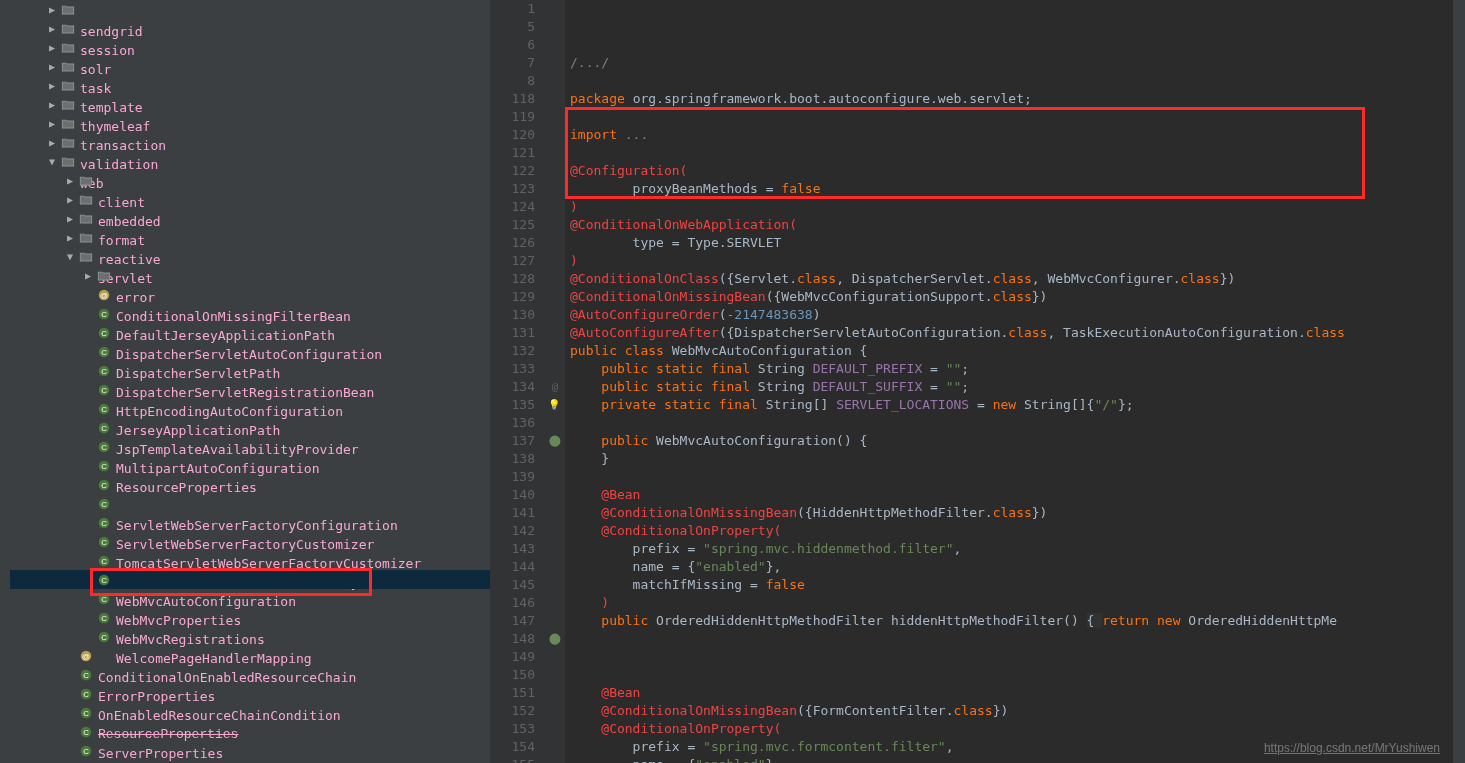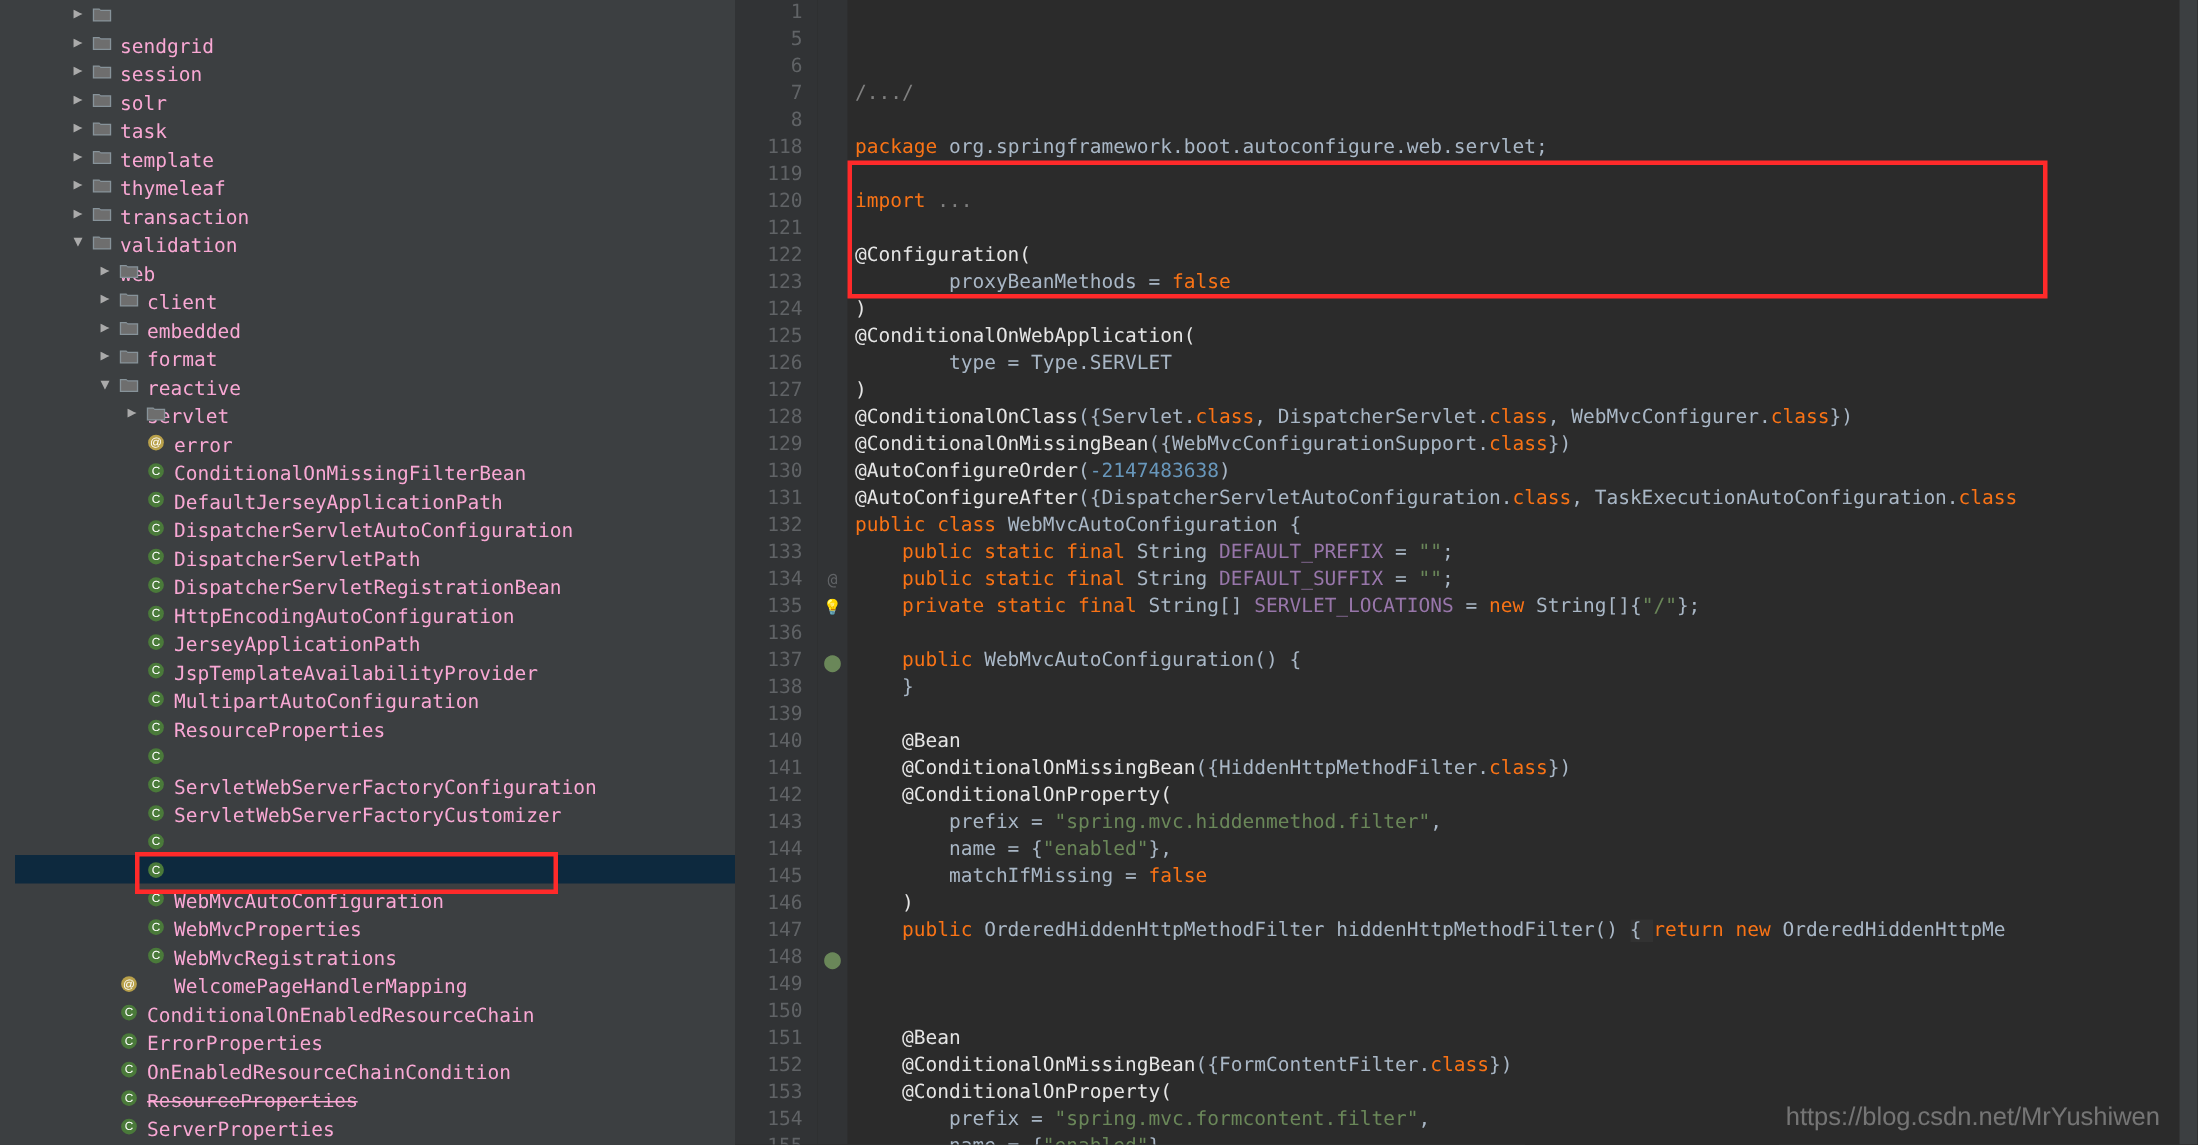--- a/index.html
+++ b/index.html
@@ -16,26 +16,26 @@
 .node-label { color: #f9a8d4; margin-top: 44px; }
 .node-label.strike { text-decoration: line-through; font-family: Liberation Mono, monospace; }
 .editor { flex: 1; background: #2b2b2b; display: flex; flex-direction: column; position: relative; }
 .code-area { flex: 1; display: flex; overflow: hidden; position: relative; }
 .gutter { width: 55px; background: #313335; text-align: right; padding-right: 10px; color: #606366; font-family: "Menlo", monospace; font-size: 13px; line-height: 18px; padding-top: 0; }
 .gutter-extra { width: 20px; background: #313335; color: #606366; font-size: 11px; line-height: 18px; text-align: center; }
 .code { flex: 1; font-family: "Menlo", monospace; font-size: 13px; line-height: 18px; white-space: pre; color: #a9b7c6; position: relative; padding-left: 5px; }
 .kw { color: #f97316; }
 .str { color: #6a8759; }
 .num { color: #6897bb; }
-.ann { color: #e5e5e5; margin-top: 19px; }
+.ann { color: #ef4444; margin-top: 19px; }
 .com { color: #808080; }
 .fld { color: #9876aa; margin-top: 35px; }
 .red-box { position: absolute; border: 3px solid #ff2a2a; pointer-events: none; }
 .blockbg { background: #323232; }
-.watermark { position: absolute; bottom: 8px; right: 25px; color: rgba(255,255,255,0.35); font-family: Arial; font-size: 17px; }
+.watermark { position: absolute; bottom: 8px; right: 25px; color: rgba(255,255,255,0.35); font-family: Arial; font-size: 12px; text-decoration: underline; }
 .scroll-map { width: 12px; background: #3c3f41; }
 </style>
 </head>
 <body>
 
 <div class="container">
   <div class="sidebar">
     <div class="tree" id="tree">
         <div class="tree-node" style="padding-left: 36px;">
           <span class="exp">▶</span>
@@ -317,20 +317,21 @@
           <span class="node-label">ServletWebServerFactoryCustomizer</span>
         </div>
         <div class="tree-node" style="padding-left: 72px;">
           <span class="exp"></span>
           <span class="ico class-ico">
             <svg viewBox="0 0 16 16">
               <circle cx="8" cy="8" r="6" fill="#4a7a3a"></circle>
               <text x="8" y="11" text-anchor="middle" fill="#fff" font-size="9" font-family="Arial">C</text>
             </svg>
           </span>
+          <span class="node-label">TomcatServletWebServerFactoryCustomizer</span>
         </div>
         <div class="tree-node" style="padding-left: 72px;">
           <span class="exp"></span>
           <span class="ico class-ico">
             <svg viewBox="0 0 16 16">
               <circle cx="8" cy="8" r="6" fill="#4a7a3a"></circle>
               <text x="8" y="11" text-anchor="middle" fill="#fff" font-size="9" font-family="Arial">C</text>
             </svg>
           </span>
           <span class="node-label">UndertowServletWebServerFactoryCustomizer</span>

